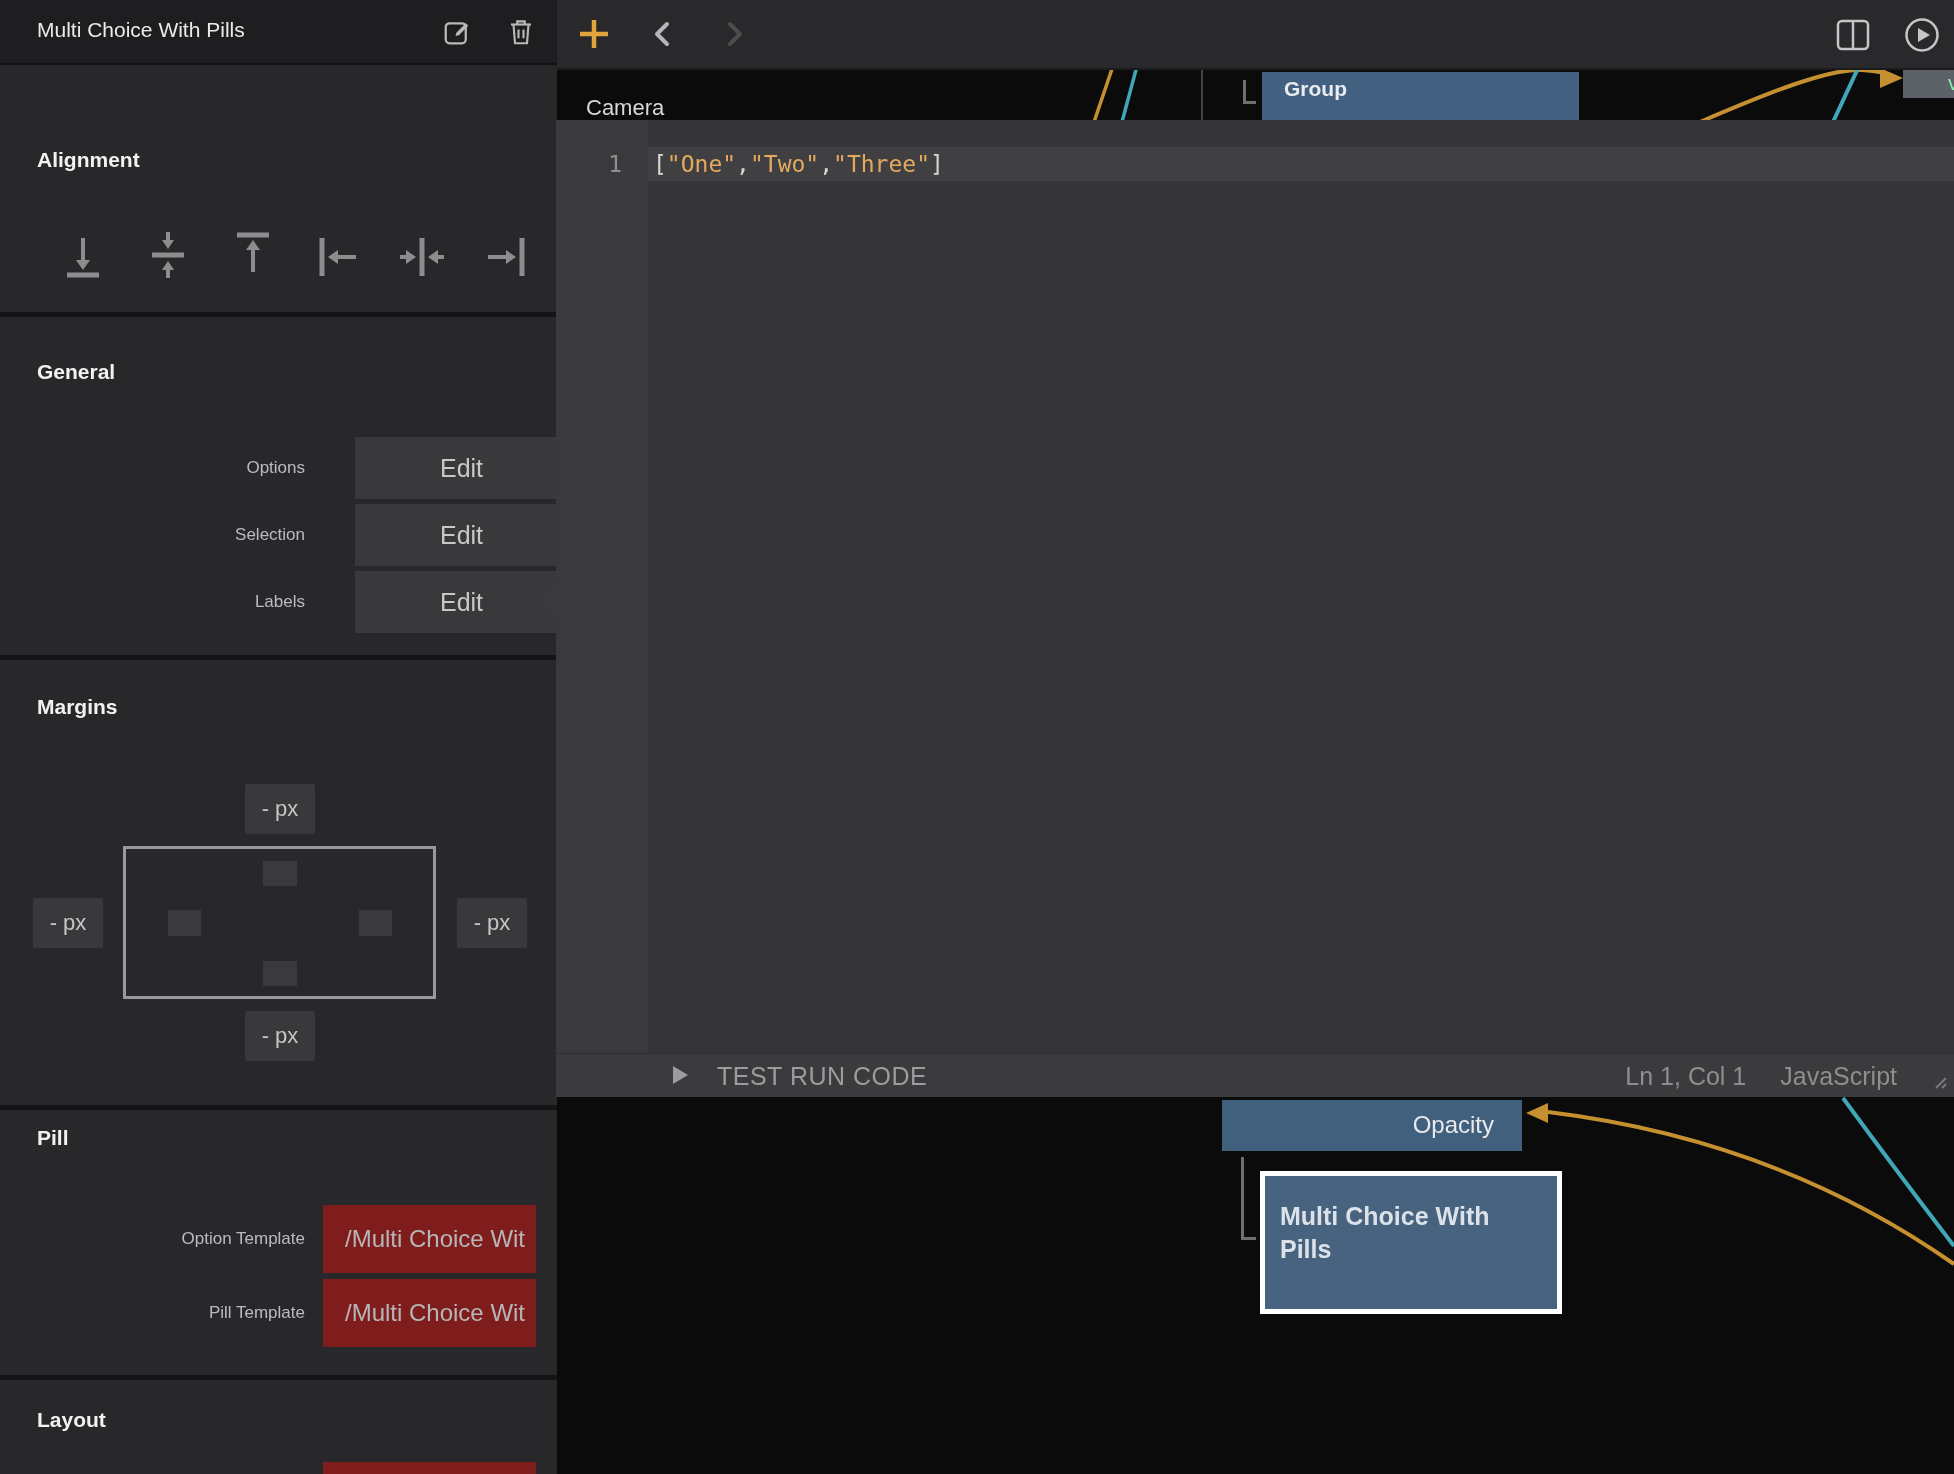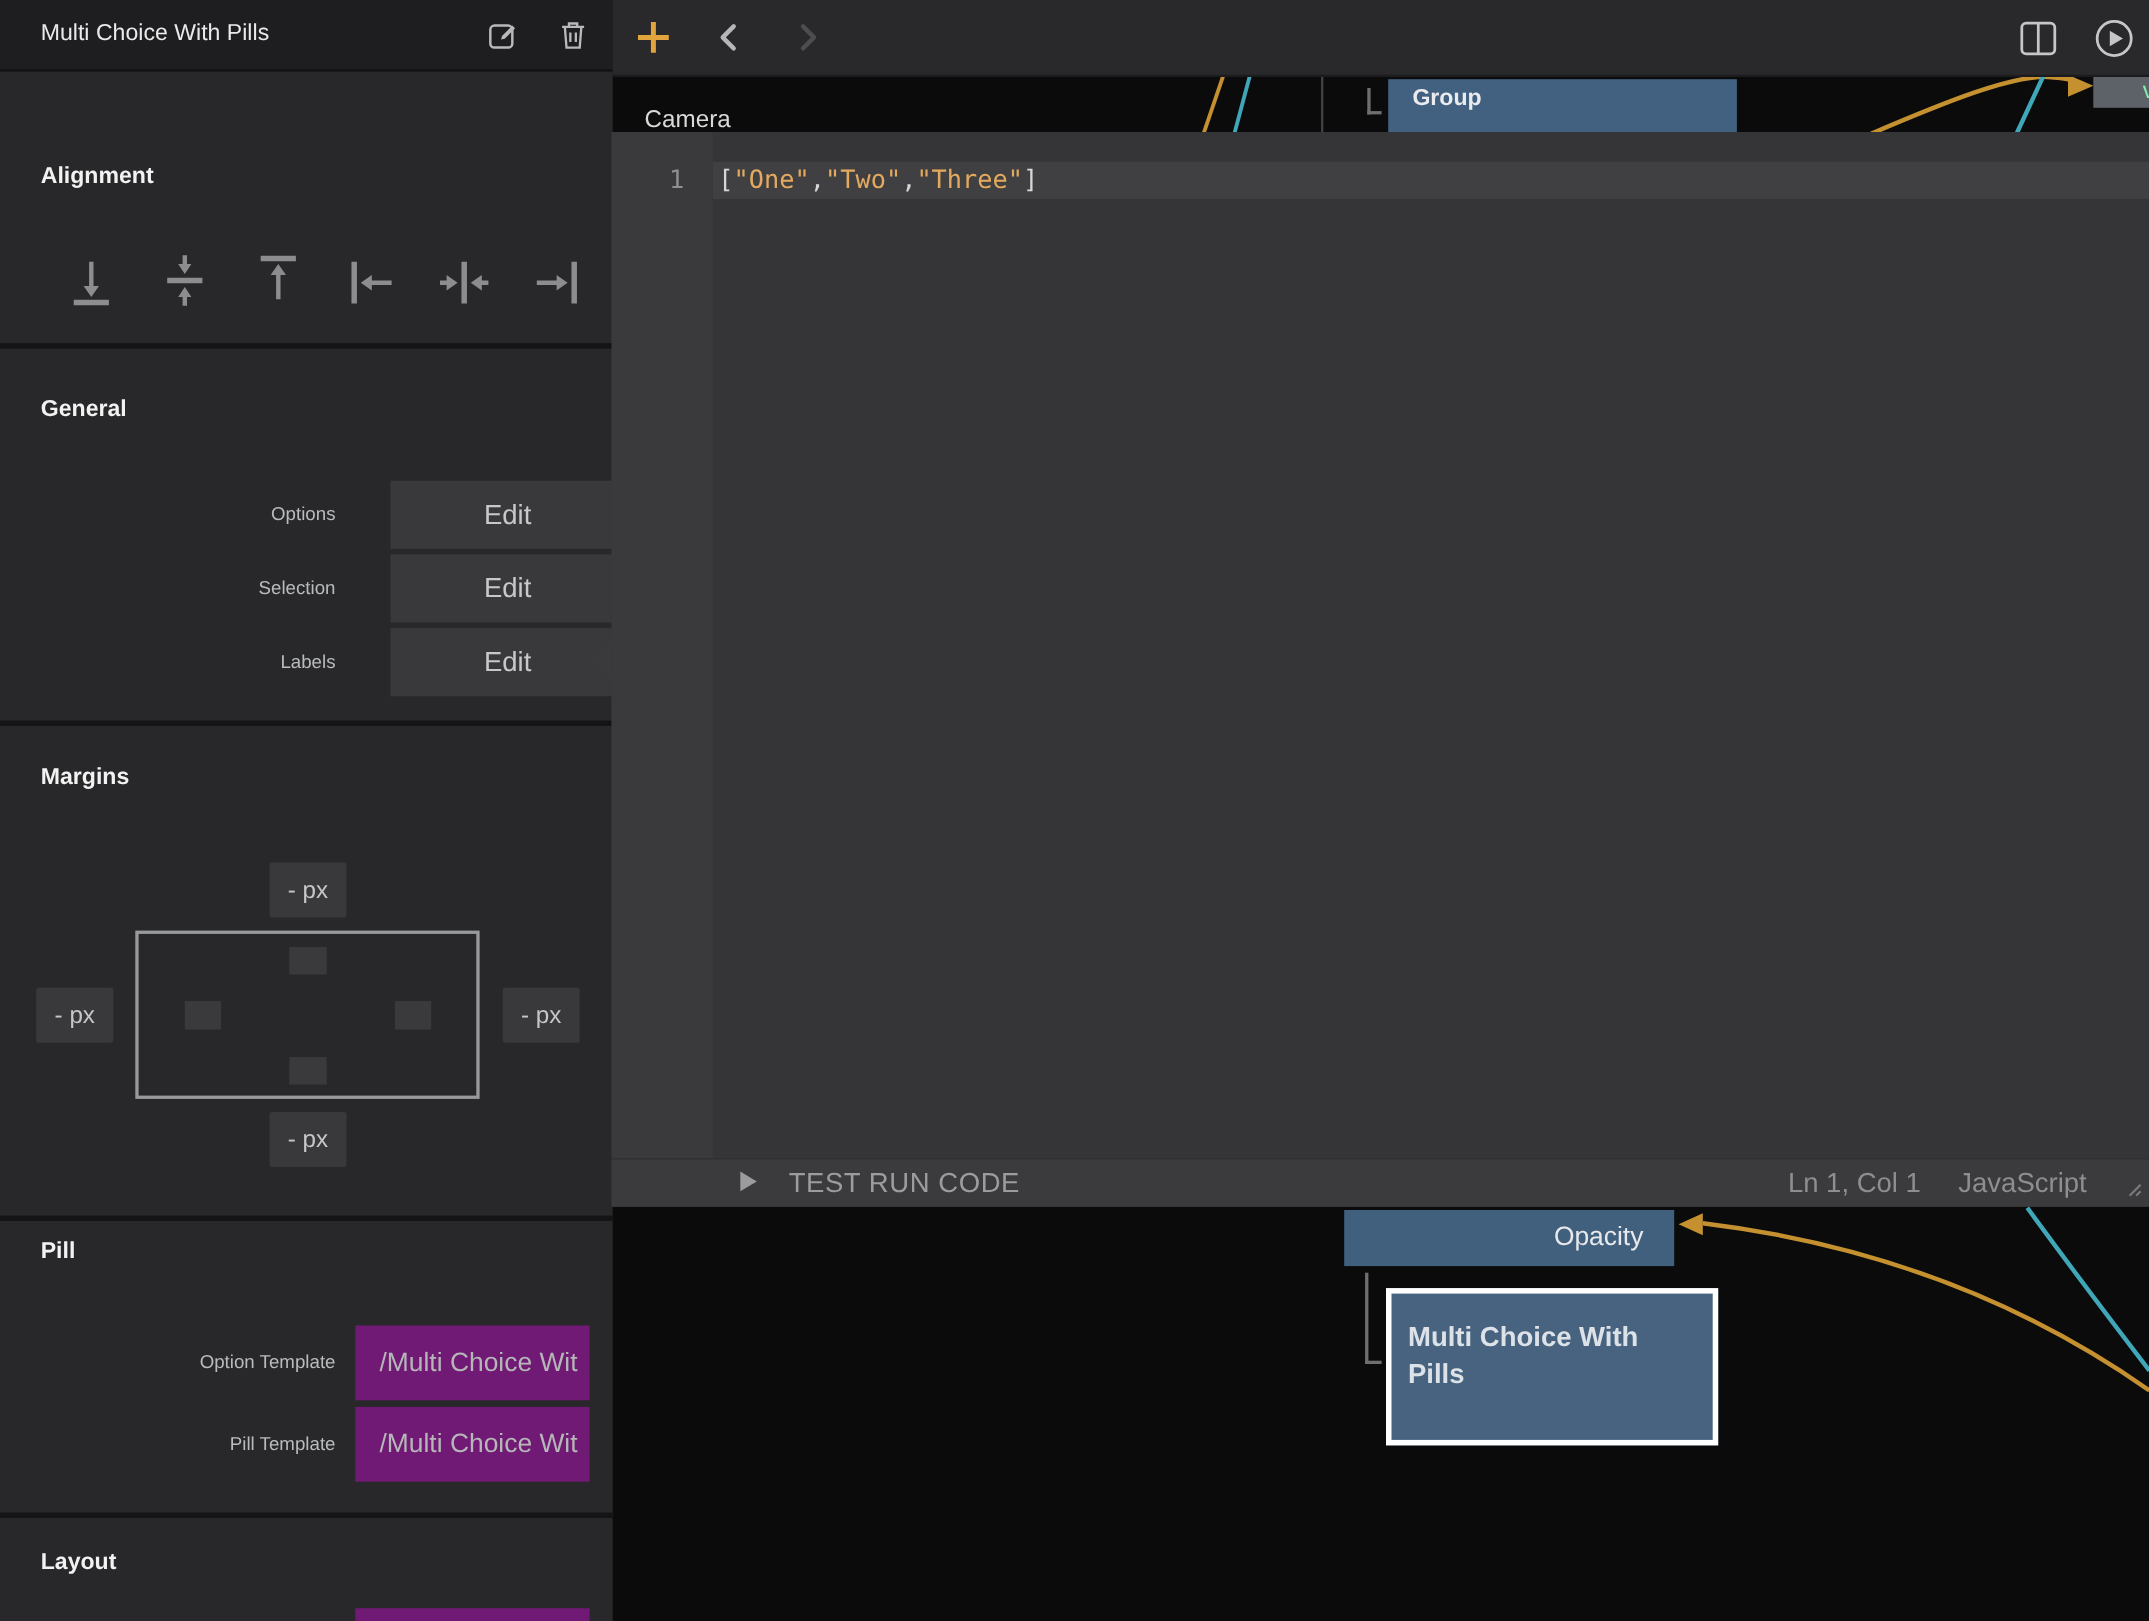--- a/index.html
+++ b/index.html
@@ -31,21 +31,21 @@
 
   
   #panel { position:absolute; left:0; top:0; width:557px; height:1474px; background:#28282a; overflow:hidden; }
   #panel-header { position:absolute; left:0; top:0; width:557px; height:65px; background:#1e1e20; border-bottom:2px solid #121214; }
   #panel-title { position:absolute; left:37px; top:18px; font-size:21px; font-weight:500; color:#eaeaea; }
   .hicon { position:absolute; top:17px; background:none; border:none; padding:0; cursor:pointer; }
   .divider { position:absolute; left:0; width:557px; height:5px; background:#141416; }
   .sec-heading { position:absolute; left:37px; font-size:21px; font-weight:700; color:#f2f2f2; }
   .row-label { position:absolute; left:0; width:305px; text-align:right; font-size:17px; color:#b9bcbe; }
   .edit-btn { position:absolute; left:323px; width:213px; height:62px; background:#39393b; border:none; color:#c8c8c8; font-size:25px; font-family:inherit; cursor:pointer;margin-left:32px; }
-  .tpl-btn { position:absolute; left:323px; width:213px; height:68px; background:#701a75; border:none; color:#b6b6b8; font-size:24px; font-family:inherit; text-align:left; padding-left:22px; white-space:nowrap; overflow:hidden; cursor:pointer; }
+  .tpl-btn { position:absolute; left:323px; width:213px; height:68px; background:#7f1d1d; border:none; color:#b6b6b8; font-size:24px; font-family:inherit; text-align:left; padding-left:22px; white-space:nowrap; overflow:hidden; cursor:pointer; }
   .align-row { position:absolute; left:60px; top:230px; width:470px; height:50px; display:flex; justify-content:space-between; }
   .align-row button { width:46px; height:50px; background:none; border:none; padding:0; cursor:pointer; }
   .px-btn { position:absolute; width:70px; height:50px; background:#39393b; border:none; color:#c6c6c8; font-size:22px; font-family:inherit; cursor:pointer; border-radius:2px; }
   #margins-rect { position:absolute; left:123px; top:846px; width:313px; height:153px; border:3px solid #97999b; }
   .m-handle { position:absolute; background:#3a3a3c; }
 
   
   #editor { position:absolute; left:556px; top:120px; width:1398px; height:977px; background:#353537; }
   #editor .gutter { position:absolute; left:0; top:0; width:92px; height:933px; background:#3a3a3c; }
   #editor .active-line { position:absolute; left:92px; top:27px; width:1306px; height:34px; background:#404042; }

